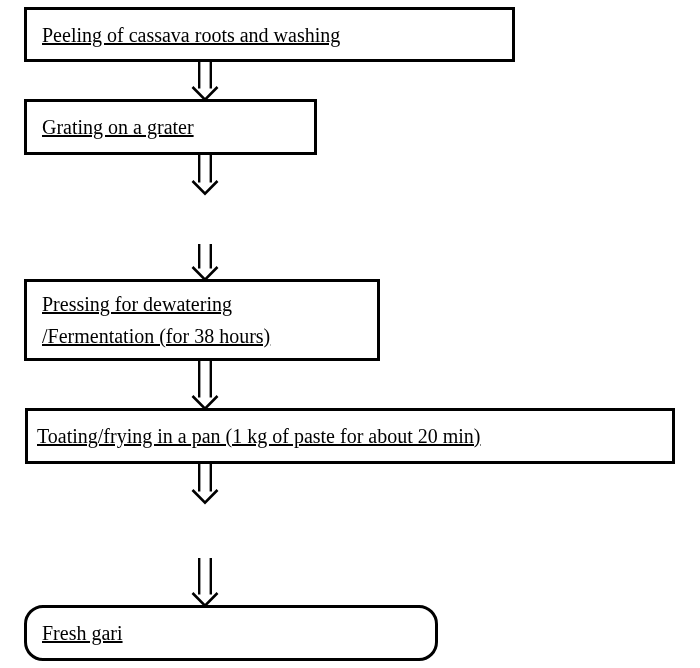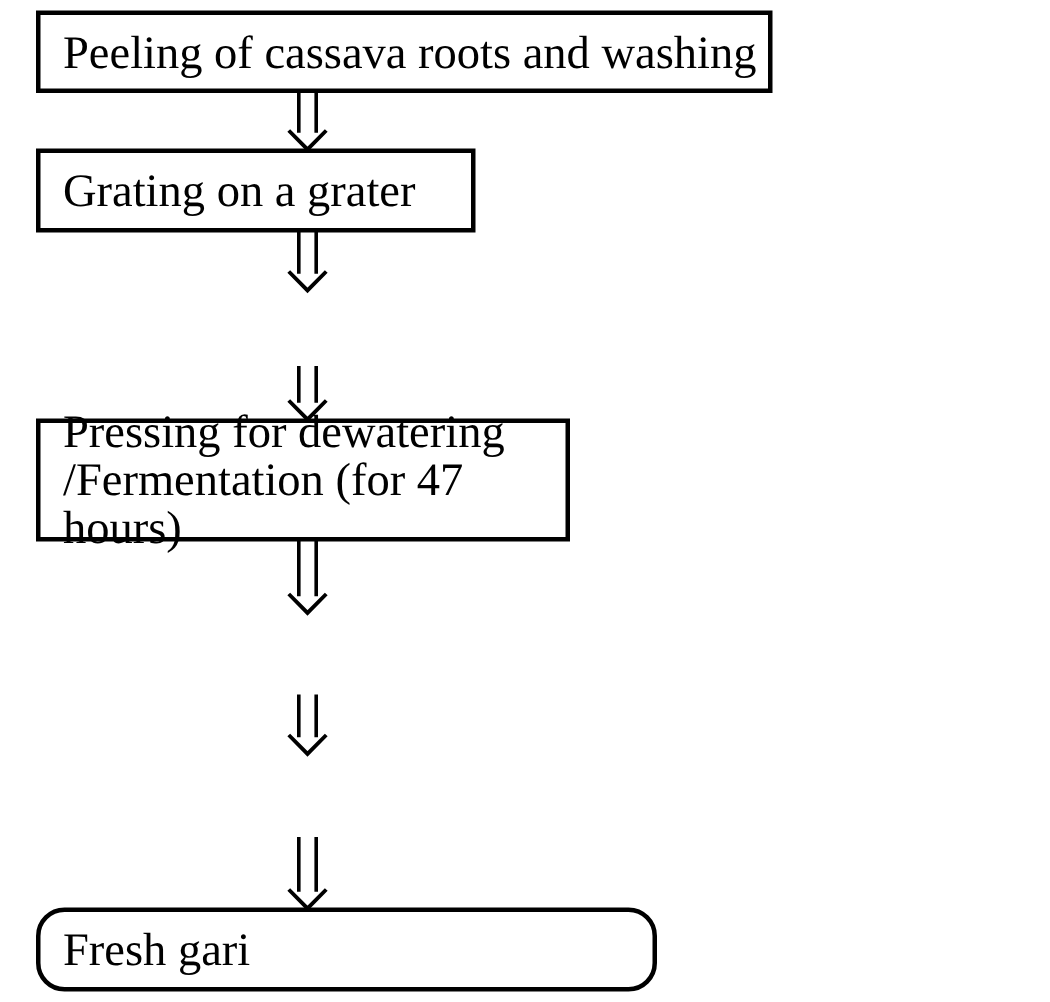--- a/index.html
+++ b/index.html
@@ -20,24 +20,25 @@
     position: absolute;
     box-sizing: border-box;
     border: 3px solid #000000;
     background: #ffffff;
     display: flex;
     align-items: center;
     padding-left: 15px;
     padding-right: 4px;
   }
   .box .label {
-    font-size: 31px;
+    font-size: 20px;
     line-height: 32px;
     white-space: pre-wrap;  
     letter-spacing: 0px;
+    text-decoration: underline;
   }
   .box.tight-pad { padding-left: 9px; }
   .arrow {
     position: absolute;
     display: block;
     overflow: visible;
   }
 </style>
 </head>
 <body>
@@ -48,23 +49,26 @@
     <span class="label">Peeling of cassava roots and washing</span>
   </div>
 
   <div class="box" style="left:24px; top:99px; width:293px; height:56px;">
     <span class="label">Grating on a grater</span>
   </div>
 
 
   <div class="box" style="left:24px; top:279px; width:356px; height:82px;">
     <span class="label">Pressing for dewatering
-/Fermentation (for 47 hours)</span>
+/Fermentation (for 38 hours)</span>
   </div>
 
+  <div class="box tight-pad" style="left:25px; top:408px; width:650px; height:56px;">
+    <span class="label">Toating/frying in a pan (1 kg of paste for about 20 min)</span>
+  </div>
 
 
   <div class="box" style="left:24px; top:605px; width:414px; height:56px;border-radius:19px;">
     <span class="label">Fresh gari</span>
   </div>
 
   <svg class="arrow" style="left:191px; top:61px;" width="28" height="40" viewBox="0 0 28 40">
     <line x1="8.2" y1="0" x2="8.2" y2="27.5" stroke="#000" stroke-width="2.4"></line>
     <line x1="19.8" y1="0" x2="19.8" y2="27.5" stroke="#000" stroke-width="2.4"></line>
     <polyline points="1.5,26 14,38.6 26.5,26" fill="none" stroke="#000" stroke-width="2.6"></polyline>

